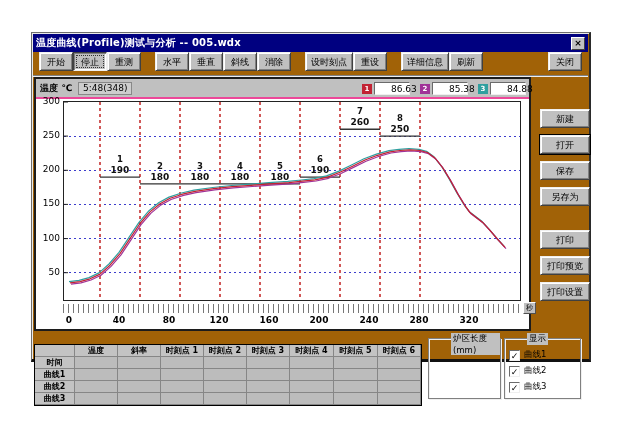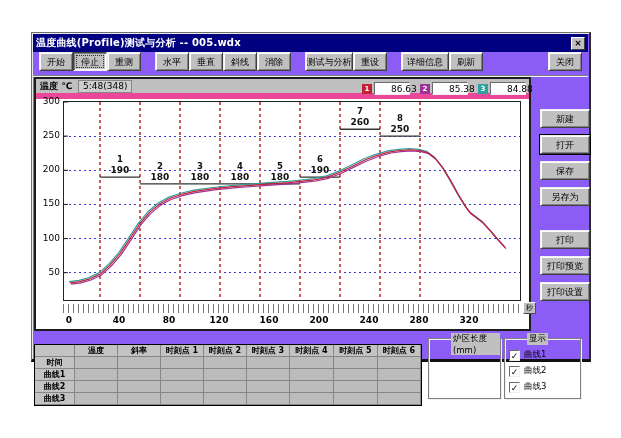--- a/index.html
+++ b/index.html
@@ -1,19 +1,19 @@
 <!DOCTYPE html>
 <html><head>
 <meta charset="utf-8">
 <style>
   * { margin:0; padding:0; box-sizing:border-box; }
   html,body { width:621px; height:438px; background:#ffffff; font-family:"DejaVu Sans", sans-serif; }
   #window {
     position:absolute; left:31px; top:32px; width:560px; height:330px;
-    background:#8b5cf6; border:1px solid #6e6e6e; border-right:2px solid #2a2a2a; border-bottom:3px solid #111;
+    background:#a16207; border:1px solid #6e6e6e; border-right:2px solid #2a2a2a; border-bottom:3px solid #111;
     box-shadow: inset 1px 1px 0 #e9e9e9;
   }
   .titlebar {
     position:absolute; left:1px; top:1px; right:1px; height:18px; background:#000080;
     display:flex; align-items:center; padding:0 3px; color:#fff;
   }
   .titlebar .title { font-size:10px; font-weight:bold; letter-spacing:0.2px; flex:1; white-space:nowrap; overflow:hidden; }
   .close-btn {
     width:14px; height:13px; background:#c0c0c0; border:1px solid; border-color:#fff #404040 #404040 #fff;
     color:#000; font-size:9px; font-weight:bold; line-height:11px; text-align:center; cursor:default;
@@ -37,21 +37,21 @@
   }
   .btn3d.focused { outline:1px solid #000; outline-offset:0px; }
   .tb-gap { width:14px; height:100%; }
   .tb-push { margin-left:auto; }
   
   .chart-panel {
     position:absolute; left:2px; top:44px; width:497px; height:254px;
     border:2px solid #1c1c1c; background:#fff;
   }
   .chart-head {
-    height:20px; background:#c0c0c0; border-bottom:6px solid #ec4899;
+    height:20px; background:#c0c0c0; border-bottom:2px solid #ec4899;
     display:flex; align-items:center; padding:0 4px; position:relative;
   }
   .unit-label { font-size:9px; font-weight:bold; color:#000; margin-right:6px; }
   .cursor-box {
     font-size:9px; color:#000; background:#cdcdcd; border:1px solid #888;
     padding:0 4px; height:13px; line-height:11px;
   }
   .readouts { position:absolute; right:3px; top:3px; display:flex; gap:10px; }
   .readout { display:flex; align-items:center; gap:2px; }
   .chip { width:10px; height:10px; color:#fff; font-size:7px; font-weight:bold; text-align:center; line-height:10px; }
@@ -118,21 +118,21 @@
   <div class="toolbar" id="toolbar">
       <button class="btn3d">开始</button>
       <button class="btn3d pressed">停止</button>
       <button class="btn3d">重测</button>
       <span class="tb-gap"></span>
       <button class="btn3d">水平</button>
       <button class="btn3d">垂直</button>
       <button class="btn3d">斜线</button>
       <button class="btn3d">消除</button>
       <span class="tb-gap"></span>
-      <button class="btn3d wide">测试与分析</button>
+      <button class="btn3d wide">设时刻点</button>
       <button class="btn3d">重设</button>
       <span class="tb-gap"></span>
       <button class="btn3d wide">详细信息</button>
       <button class="btn3d">刷新</button>
       <button class="btn3d tb-push">关闭</button>
     </div>
 
   <div class="chart-panel">
     <div class="chart-head">
       <span class="unit-label">温度 ℃</span>

